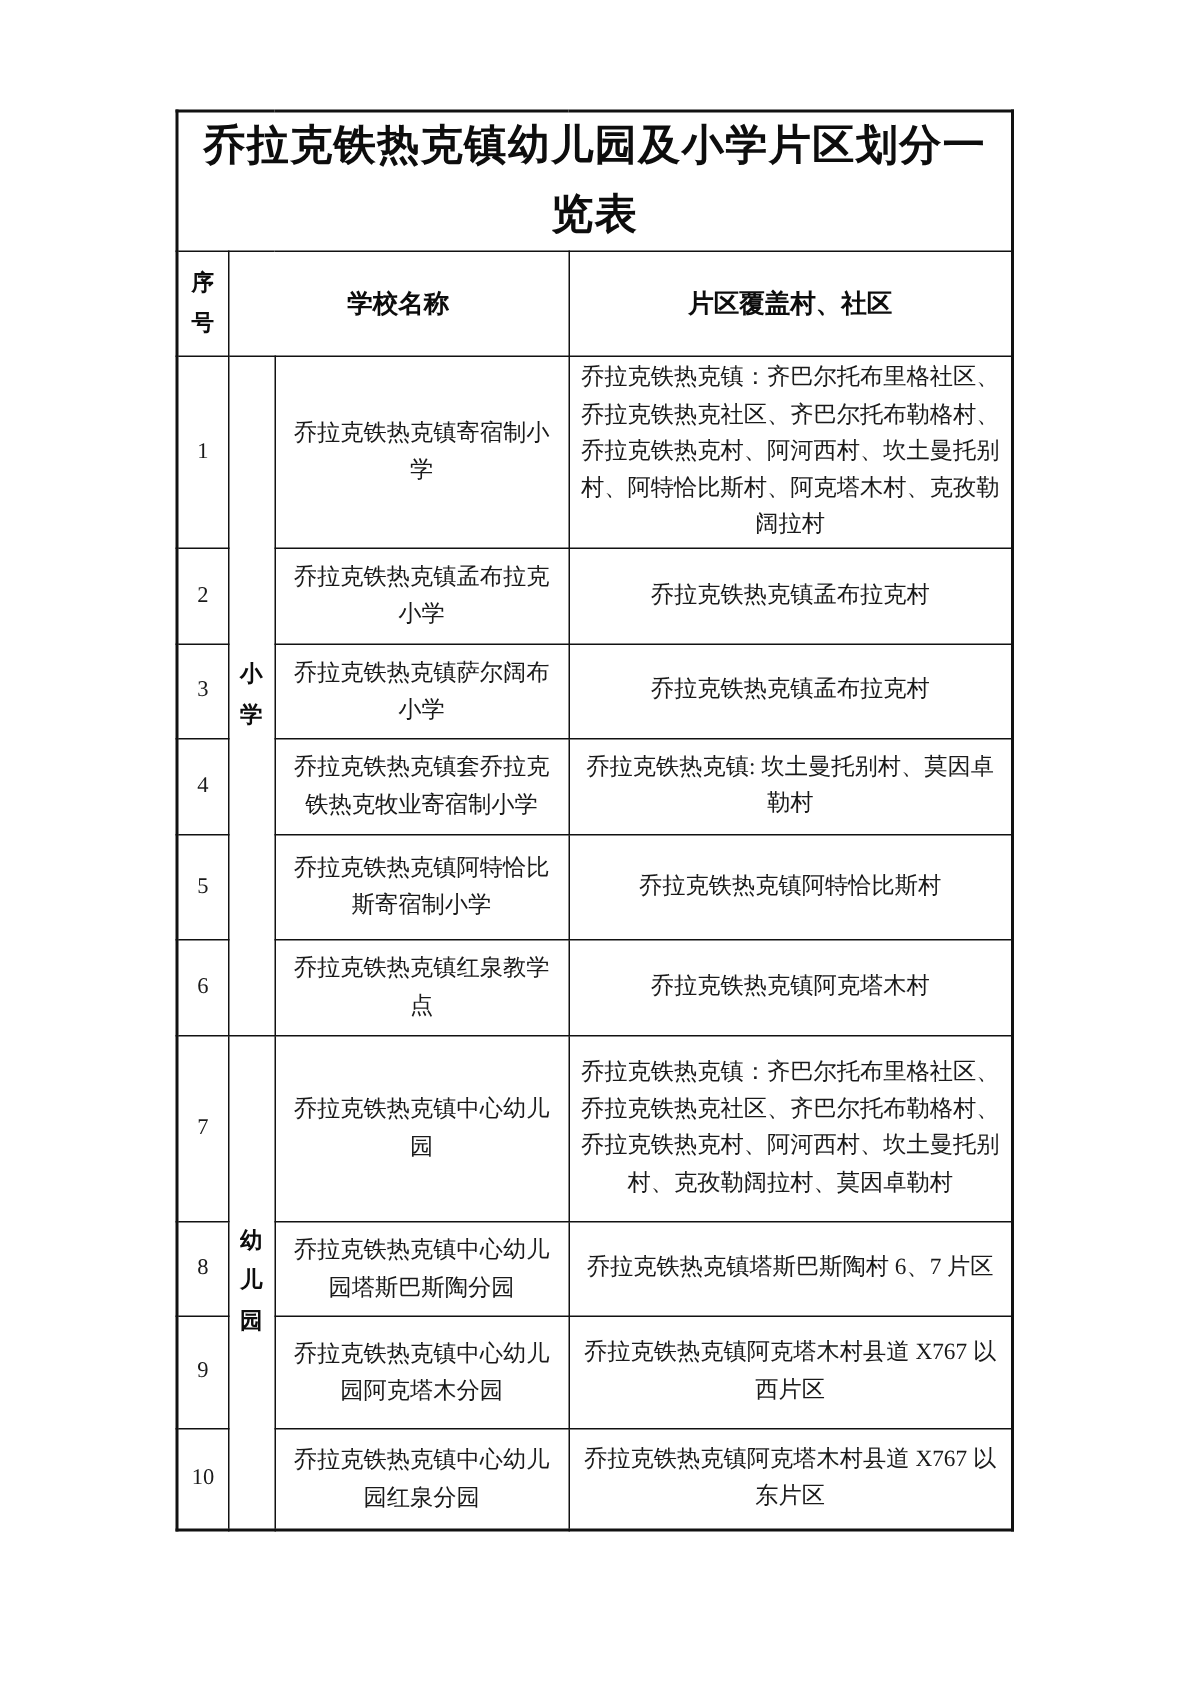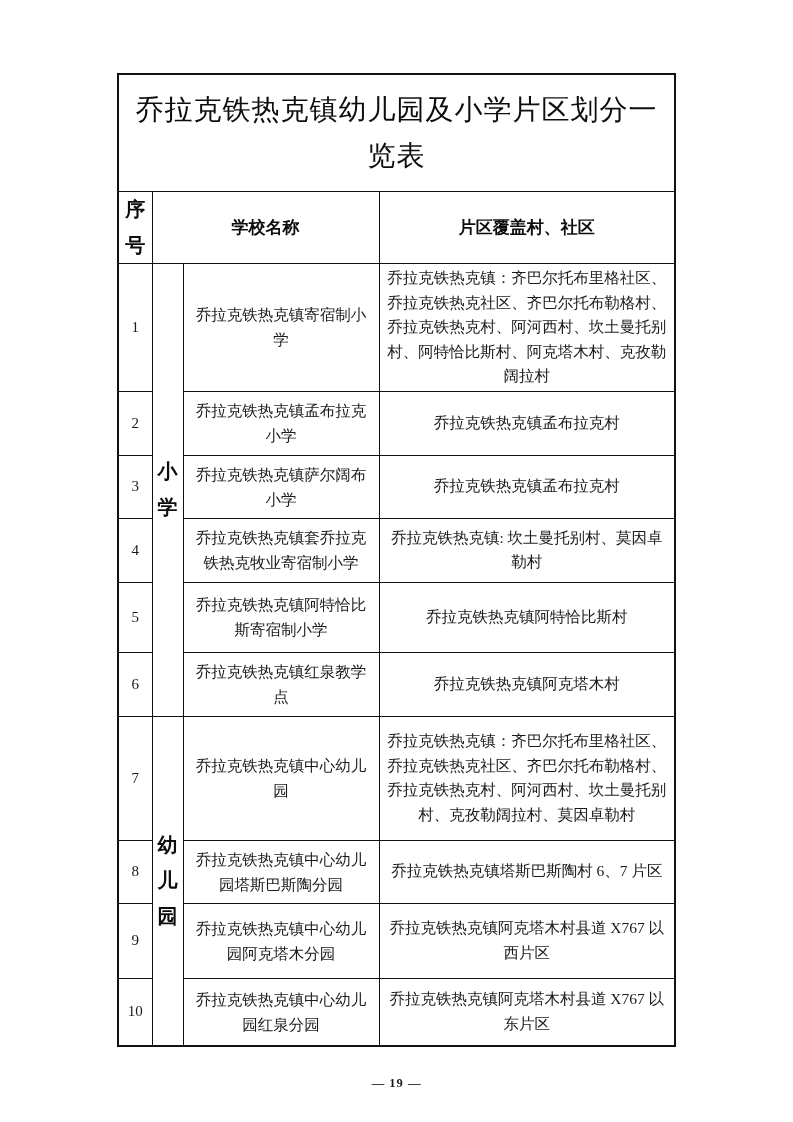--- a/index.html
+++ b/index.html
@@ -25,40 +25,40 @@
   }
   td, th {
     border: 1px solid #111111;
     text-align: center;
     vertical-align: middle;
     font-weight: normal;
   }
   .title-cell {
     height: 93px;
     font-size: 28px;
-    font-weight: normal;
+    font-weight: bold;
     letter-spacing: 1px;
     line-height: 46px;
-    padding: 12px 14px;
+    padding: 0 14px;
     color: #0d0d0d;
   }
   tr.header-row { height: 70px; }
   tr.header-row th {
     font-size: 17px;
     font-weight: bold;
     color: #0d0d0d;
   }
   
   .vstack {
     display: inline-block;
     width: 1.12em;
     word-break: break-all;
     line-height: 1.78;
     font-weight: bold;
-    font-size: 20px;
+    font-size: 15px;
     color: #0d0d0d;
   }
   td.no-cell {
     font-size: 15px;
     font-family: "Liberation Serif", "DejaVu Serif", serif;
     color: #1a1a1a;
   }
   td.group-cell { padding: 0; }
   td.school-cell {
     font-size: 15.5px;
@@ -172,15 +172,14 @@
       <td class="coverage-cell">乔拉克铁热克镇阿克塔木村县道 X767 以西片区</td>
     </tr>
     <tr class="r10">
       <td class="no-cell">10</td>
       <td class="school-cell">乔拉克铁热克镇中心幼儿园红泉分园</td>
       <td class="coverage-cell">乔拉克铁热克镇阿克塔木村县道 X767 以东片区</td>
     </tr>
   </tbody>
     </table>
 
-  <div class="page-footer">— 19 —</div>
 
 </div>
 
 </body></html>

